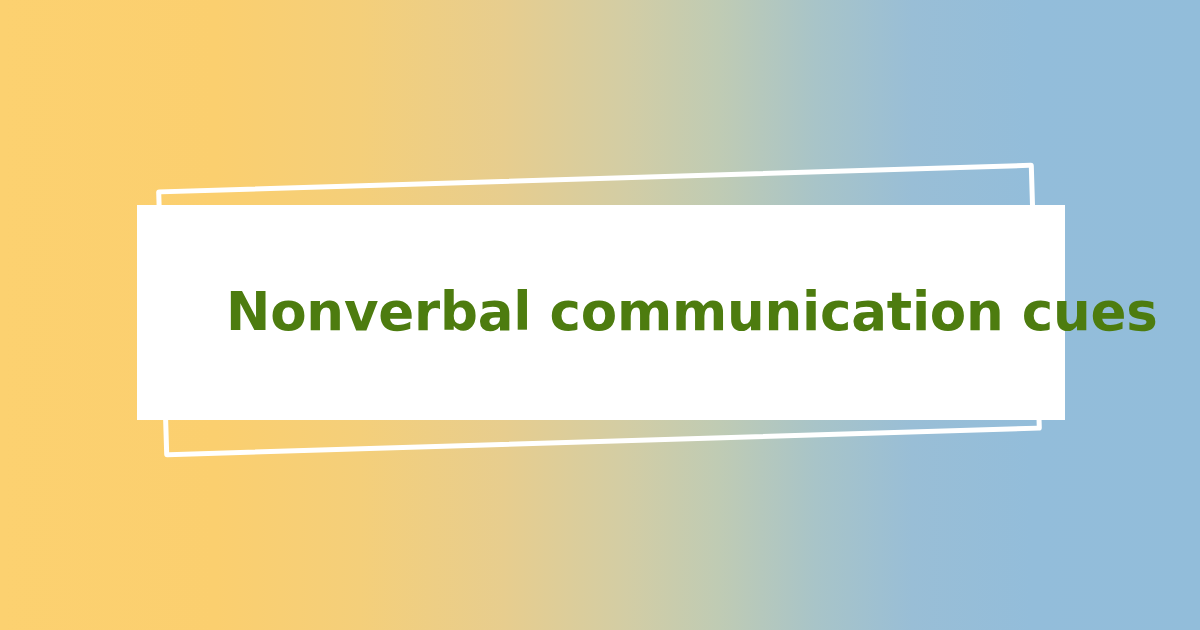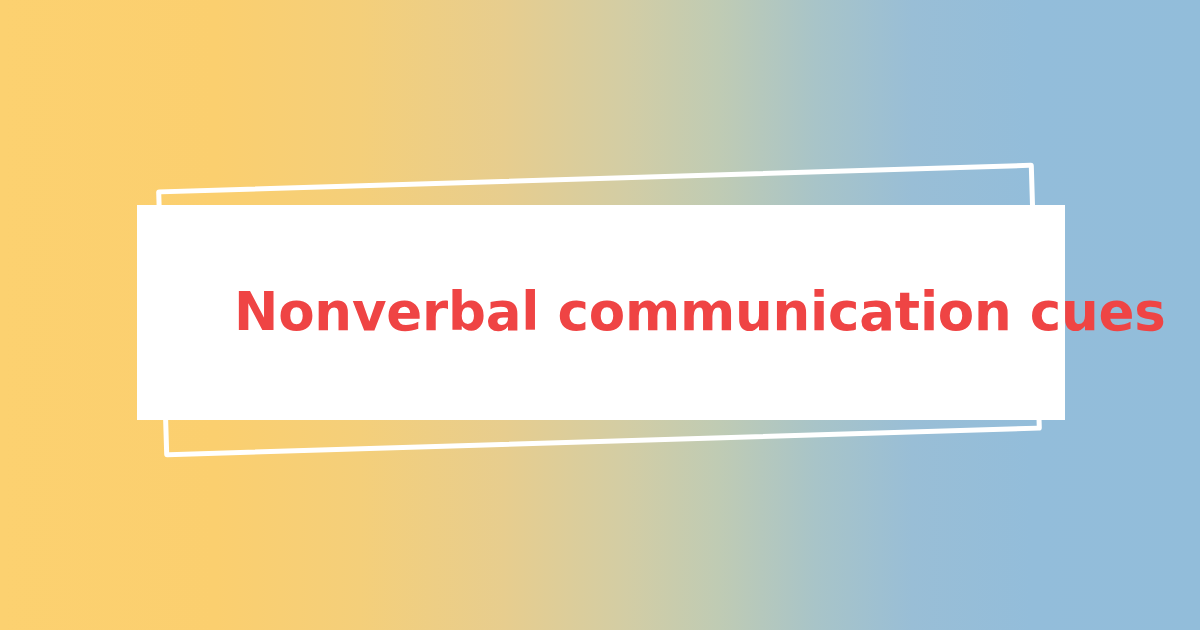--- a/index.html
+++ b/index.html
@@ -61,22 +61,22 @@
     box-sizing: border-box;
     padding: 0 40px 0 81px;
   }
 
   .card-title {
     font-family: "DejaVu Sans", sans-serif;
     font-size: 53px;
     font-weight: 700;
     line-height: 1.18;
     letter-spacing: -0.2px;
-    color: #ef4444;
-    margin: 16px;
+    color: #4d7c0f;
+    margin: 8px;
     white-space: nowrap;
   }
 </style>
 </head>
 <body>
 
 <div id="banner">
 
   <div class="outline-frame"></div>
 

